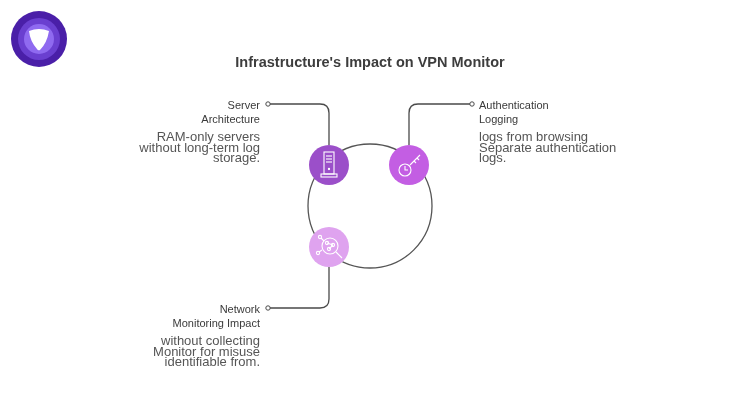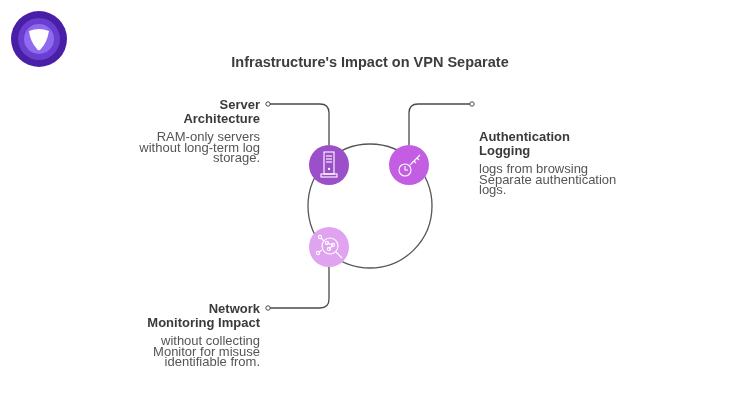--- a/index.html
+++ b/index.html
@@ -1,35 +1,35 @@
 <!DOCTYPE html>
 <html><head>
 <meta charset="utf-8">
 <style>
   html, body { margin:0; padding:0; background:#ffffff; }
   body { width:740px; height:420px; position:relative; overflow:hidden; font-family:"Liberation Sans", sans-serif; }
   .logo { position:absolute; left:10px; top:10px; width:58px; height:58px; }
   .title { position:absolute; left:0; width:740px; top:54px; text-align:center; font-size:14.5px; font-weight:bold; color:#3d3d3d; }
   svg.diagram { position:absolute; left:0; top:0; }
-  .label { position:absolute; font-weight:bold; font-size:13px; color:#3a3a3a; line-height:14px; }
+  .label { position:absolute; font-weight:normal; font-size:11px; color:#3a3a3a; line-height:14px; }
   .desc { position:absolute; font-size:13px; color:#555; line-height:10.5px; }
   .right { text-align:right; }
-  .left { text-align:left;margin-top:32px; }
+  .left { text-align:left; }
 </style>
 </head>
 <body>
 
 <svg class="logo" viewBox="0 0 58 58">
   <circle cx="29" cy="29" r="28" fill="#4a1fa8"></circle>
   <circle cx="29" cy="29" r="21" fill="#6a3fd0"></circle>
   <circle cx="29" cy="29" r="15" fill="#8f6af0"></circle>
   <path d="M19 21 Q29 17 39 21 Q37 33 30 40 Q28 41 27 39 Q20 31 19 21 Z" fill="#ffffff"></path>
 </svg>
 
-<div class="title">Infrastructure's Impact on VPN Separate</div>
+<div class="title">Infrastructure's Impact on VPN Monitor</div>
 
 <svg class="diagram" width="740" height="420">
   <circle cx="370" cy="206" r="62" fill="none" stroke="#555" stroke-width="1.3"></circle>
 
   <path d="M268 104 H320 Q329 104 329 113 V145" fill="none" stroke="#4a4a4a" stroke-width="1.3"></path>
   <circle cx="268" cy="104" r="2.2" fill="#fff" stroke="#4a4a4a" stroke-width="1"></circle>
 
   <path d="M472 104 H418 Q409 104 409 113 V145" fill="none" stroke="#4a4a4a" stroke-width="1.3"></path>
   <circle cx="472" cy="104" r="2.2" fill="#fff" stroke="#4a4a4a" stroke-width="1"></circle>
 

